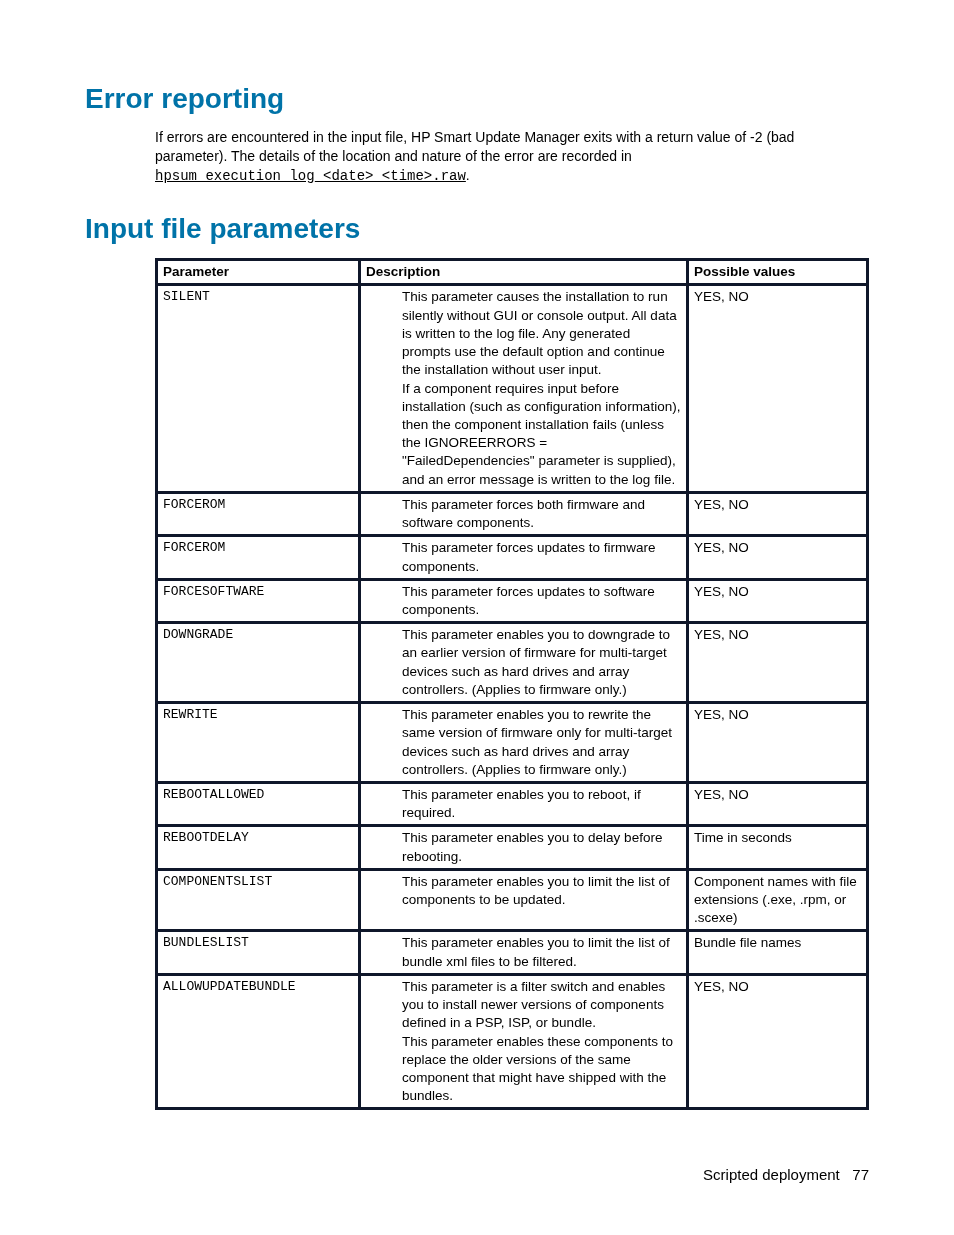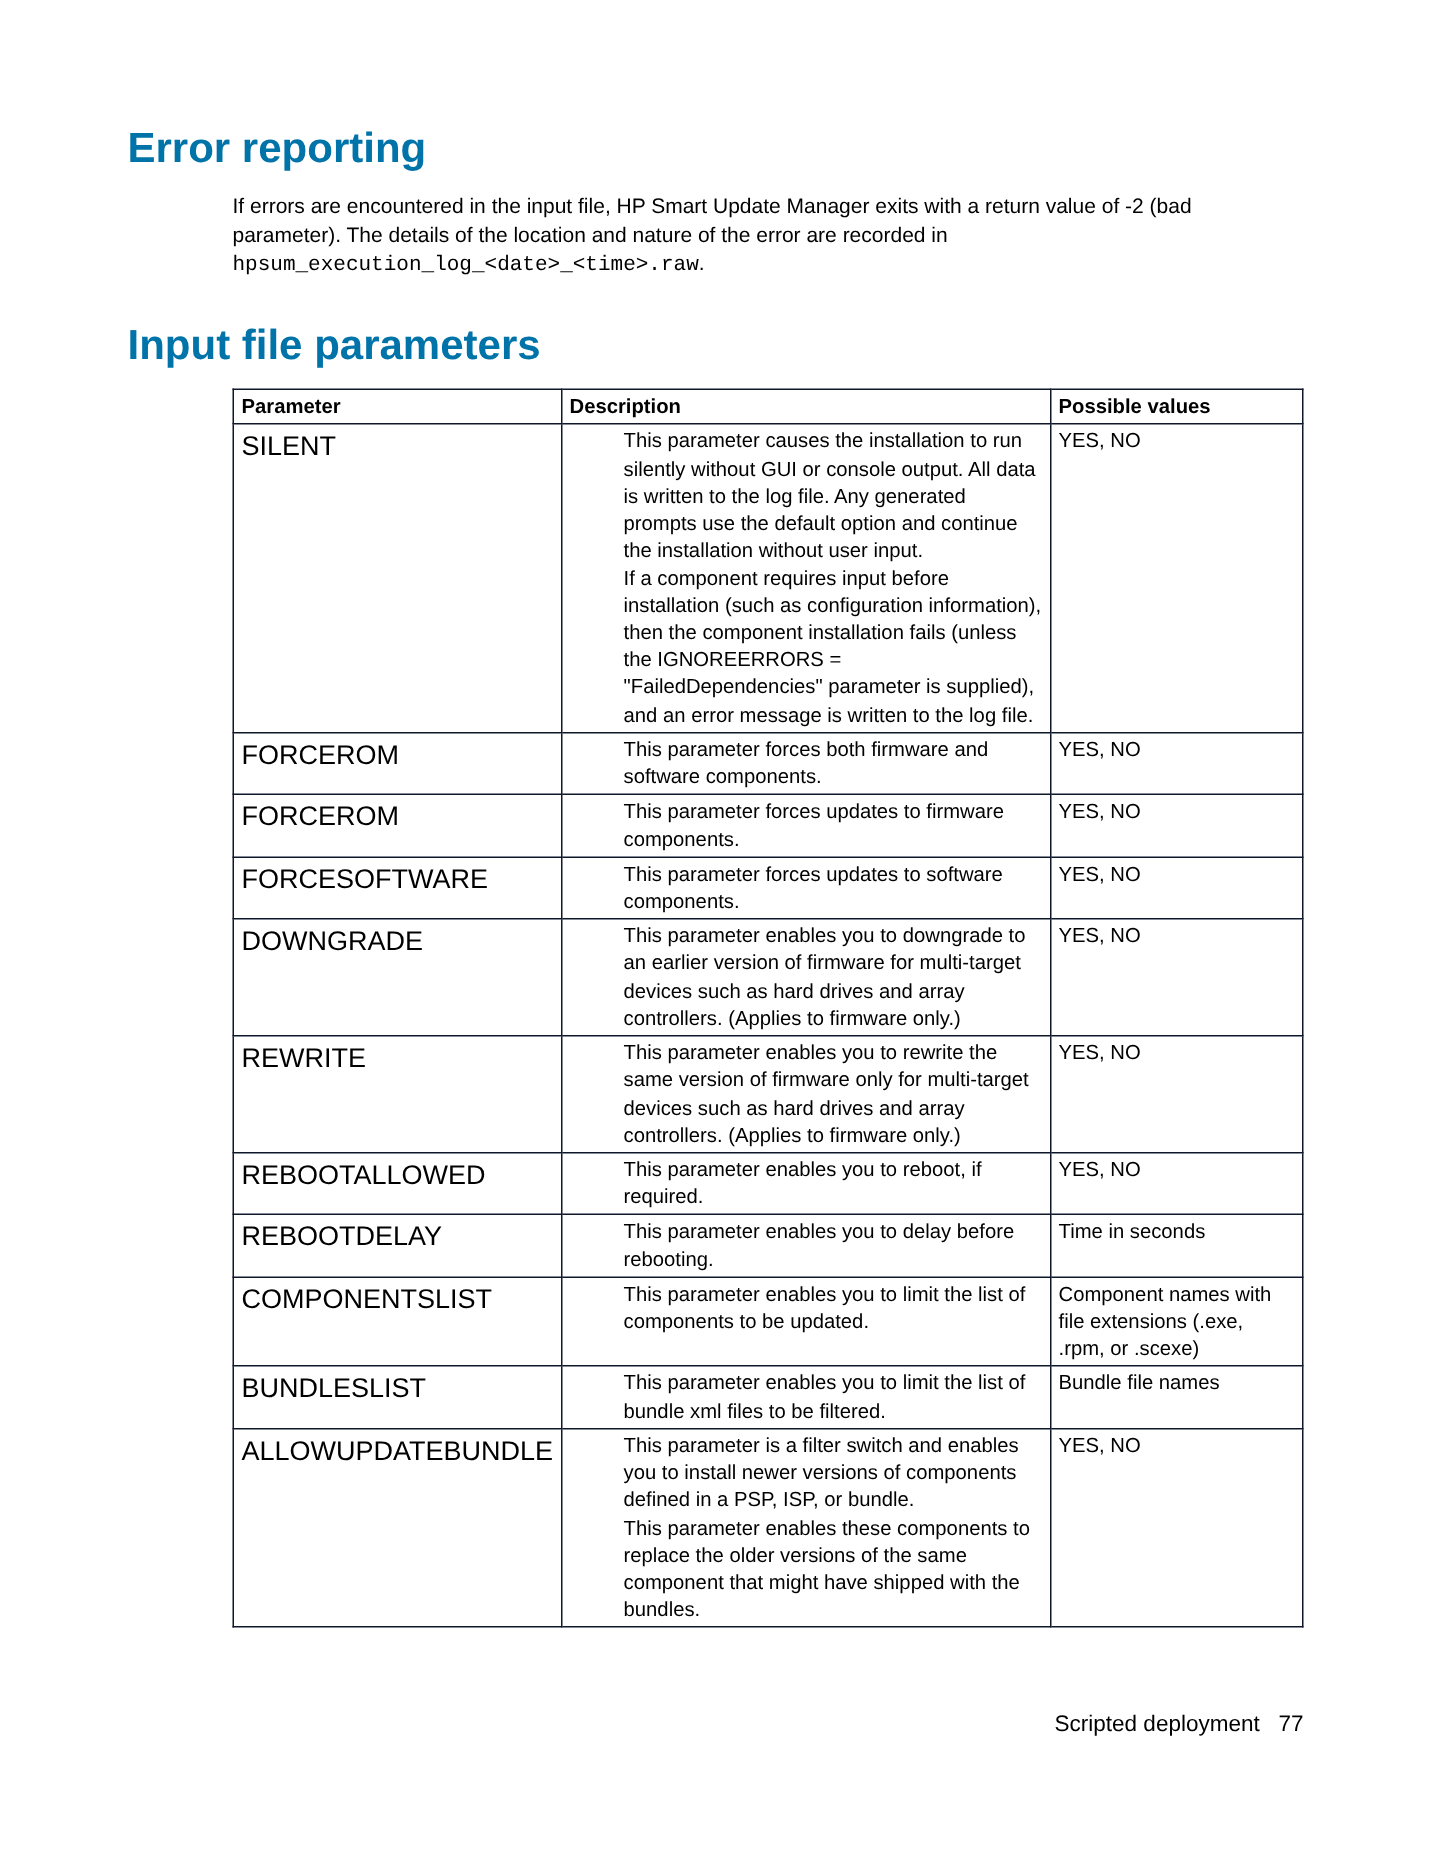--- a/index.html
+++ b/index.html
@@ -19,39 +19,40 @@
     font-size: 28px;
     margin: 0 0 10px 0;
   }
   .section-body {
     margin-left: 70px;
     margin-bottom: 25px;
   }
   .mono {
     font-family: "Courier New", Courier, monospace;
     font-size: 14px;
+    text-decoration: underline;
   }
   table {
     border-collapse: collapse;
     width: 100%;
     margin-top: 5px;
   }
   th, td {
-    border: 1px solid #0f172a;
+    border: 3px solid #0f172a;
     padding: 2px 5px;
     text-align: left;
     vertical-align: top;
     font-size: 13.5px;
   }
   th {
     font-weight: bold;
   }
   td.param {
-    font-family: Liberation Sans, sans-serif;
-    font-size: 18px;
+    font-family: Liberation Mono, monospace;
+    font-size: 13px;
     white-space: nowrap;
   }
   .col-param { width: 190px; }
   .col-desc { width: 315px; }
   .col-vals { width: auto; }
   .desc-block { margin-bottom: 0; margin-left: 36px; }
   .footer {
     position: relative;
     text-align: right;
     margin-top: 55px;

